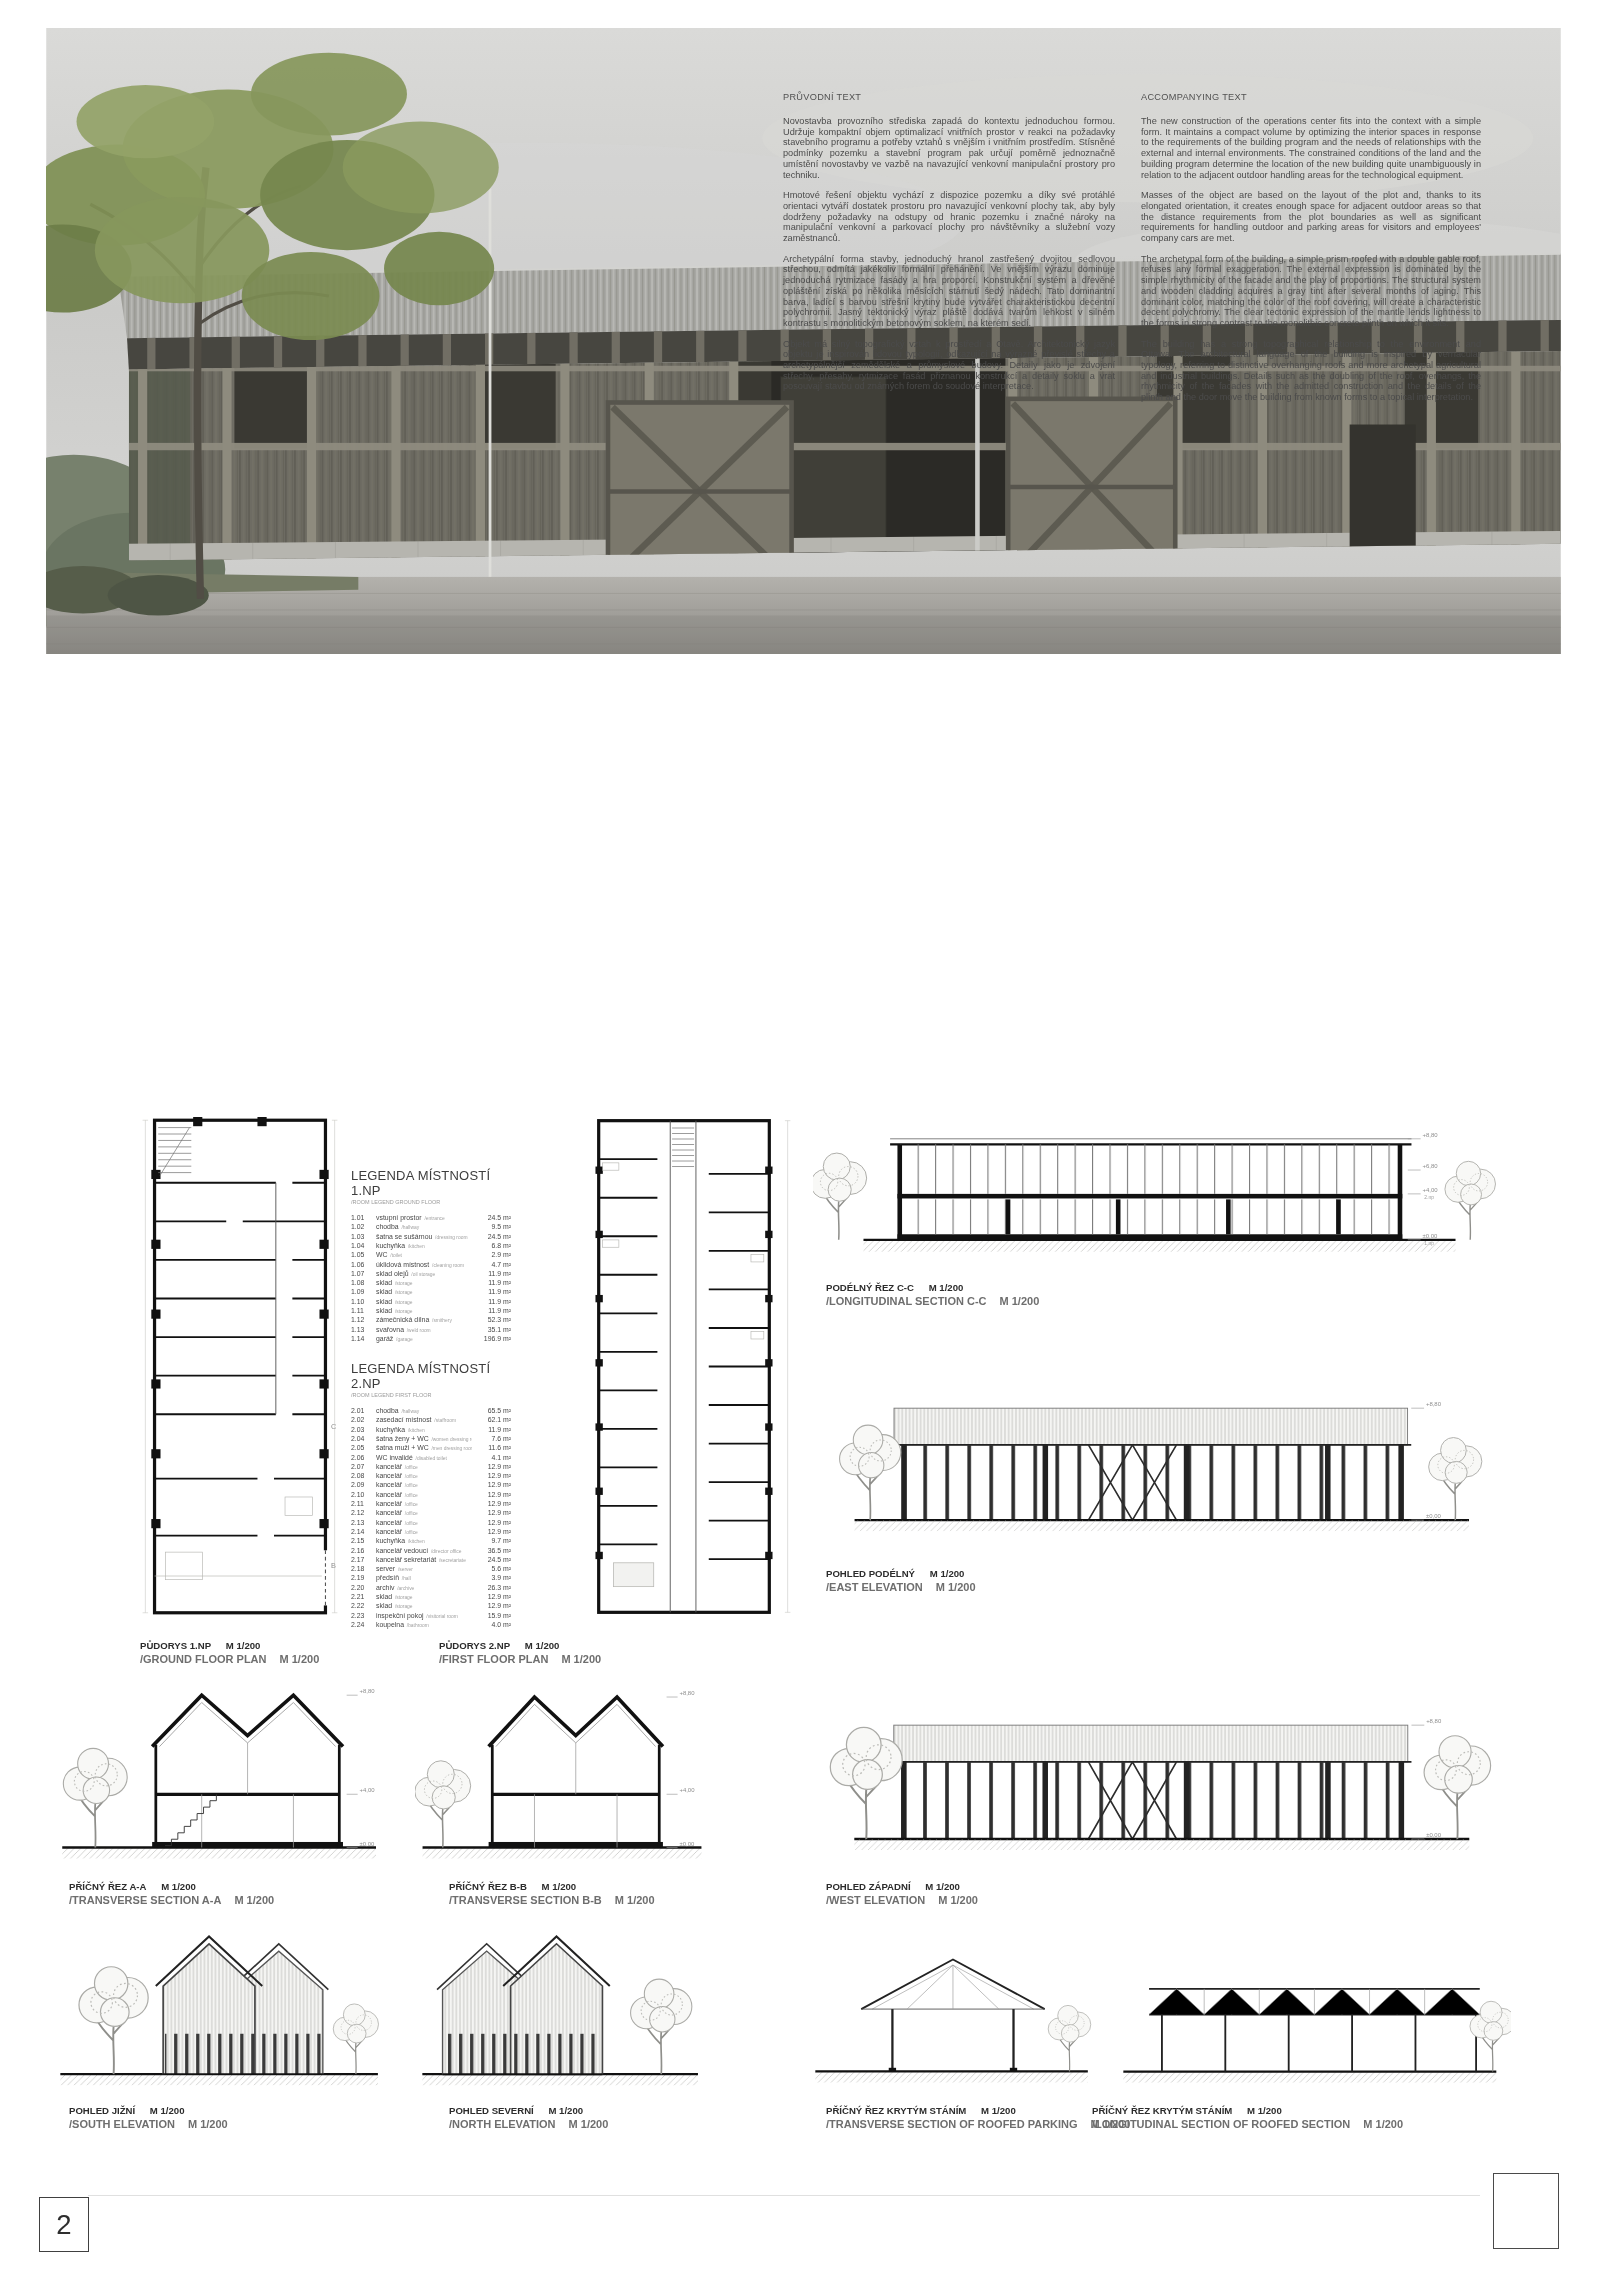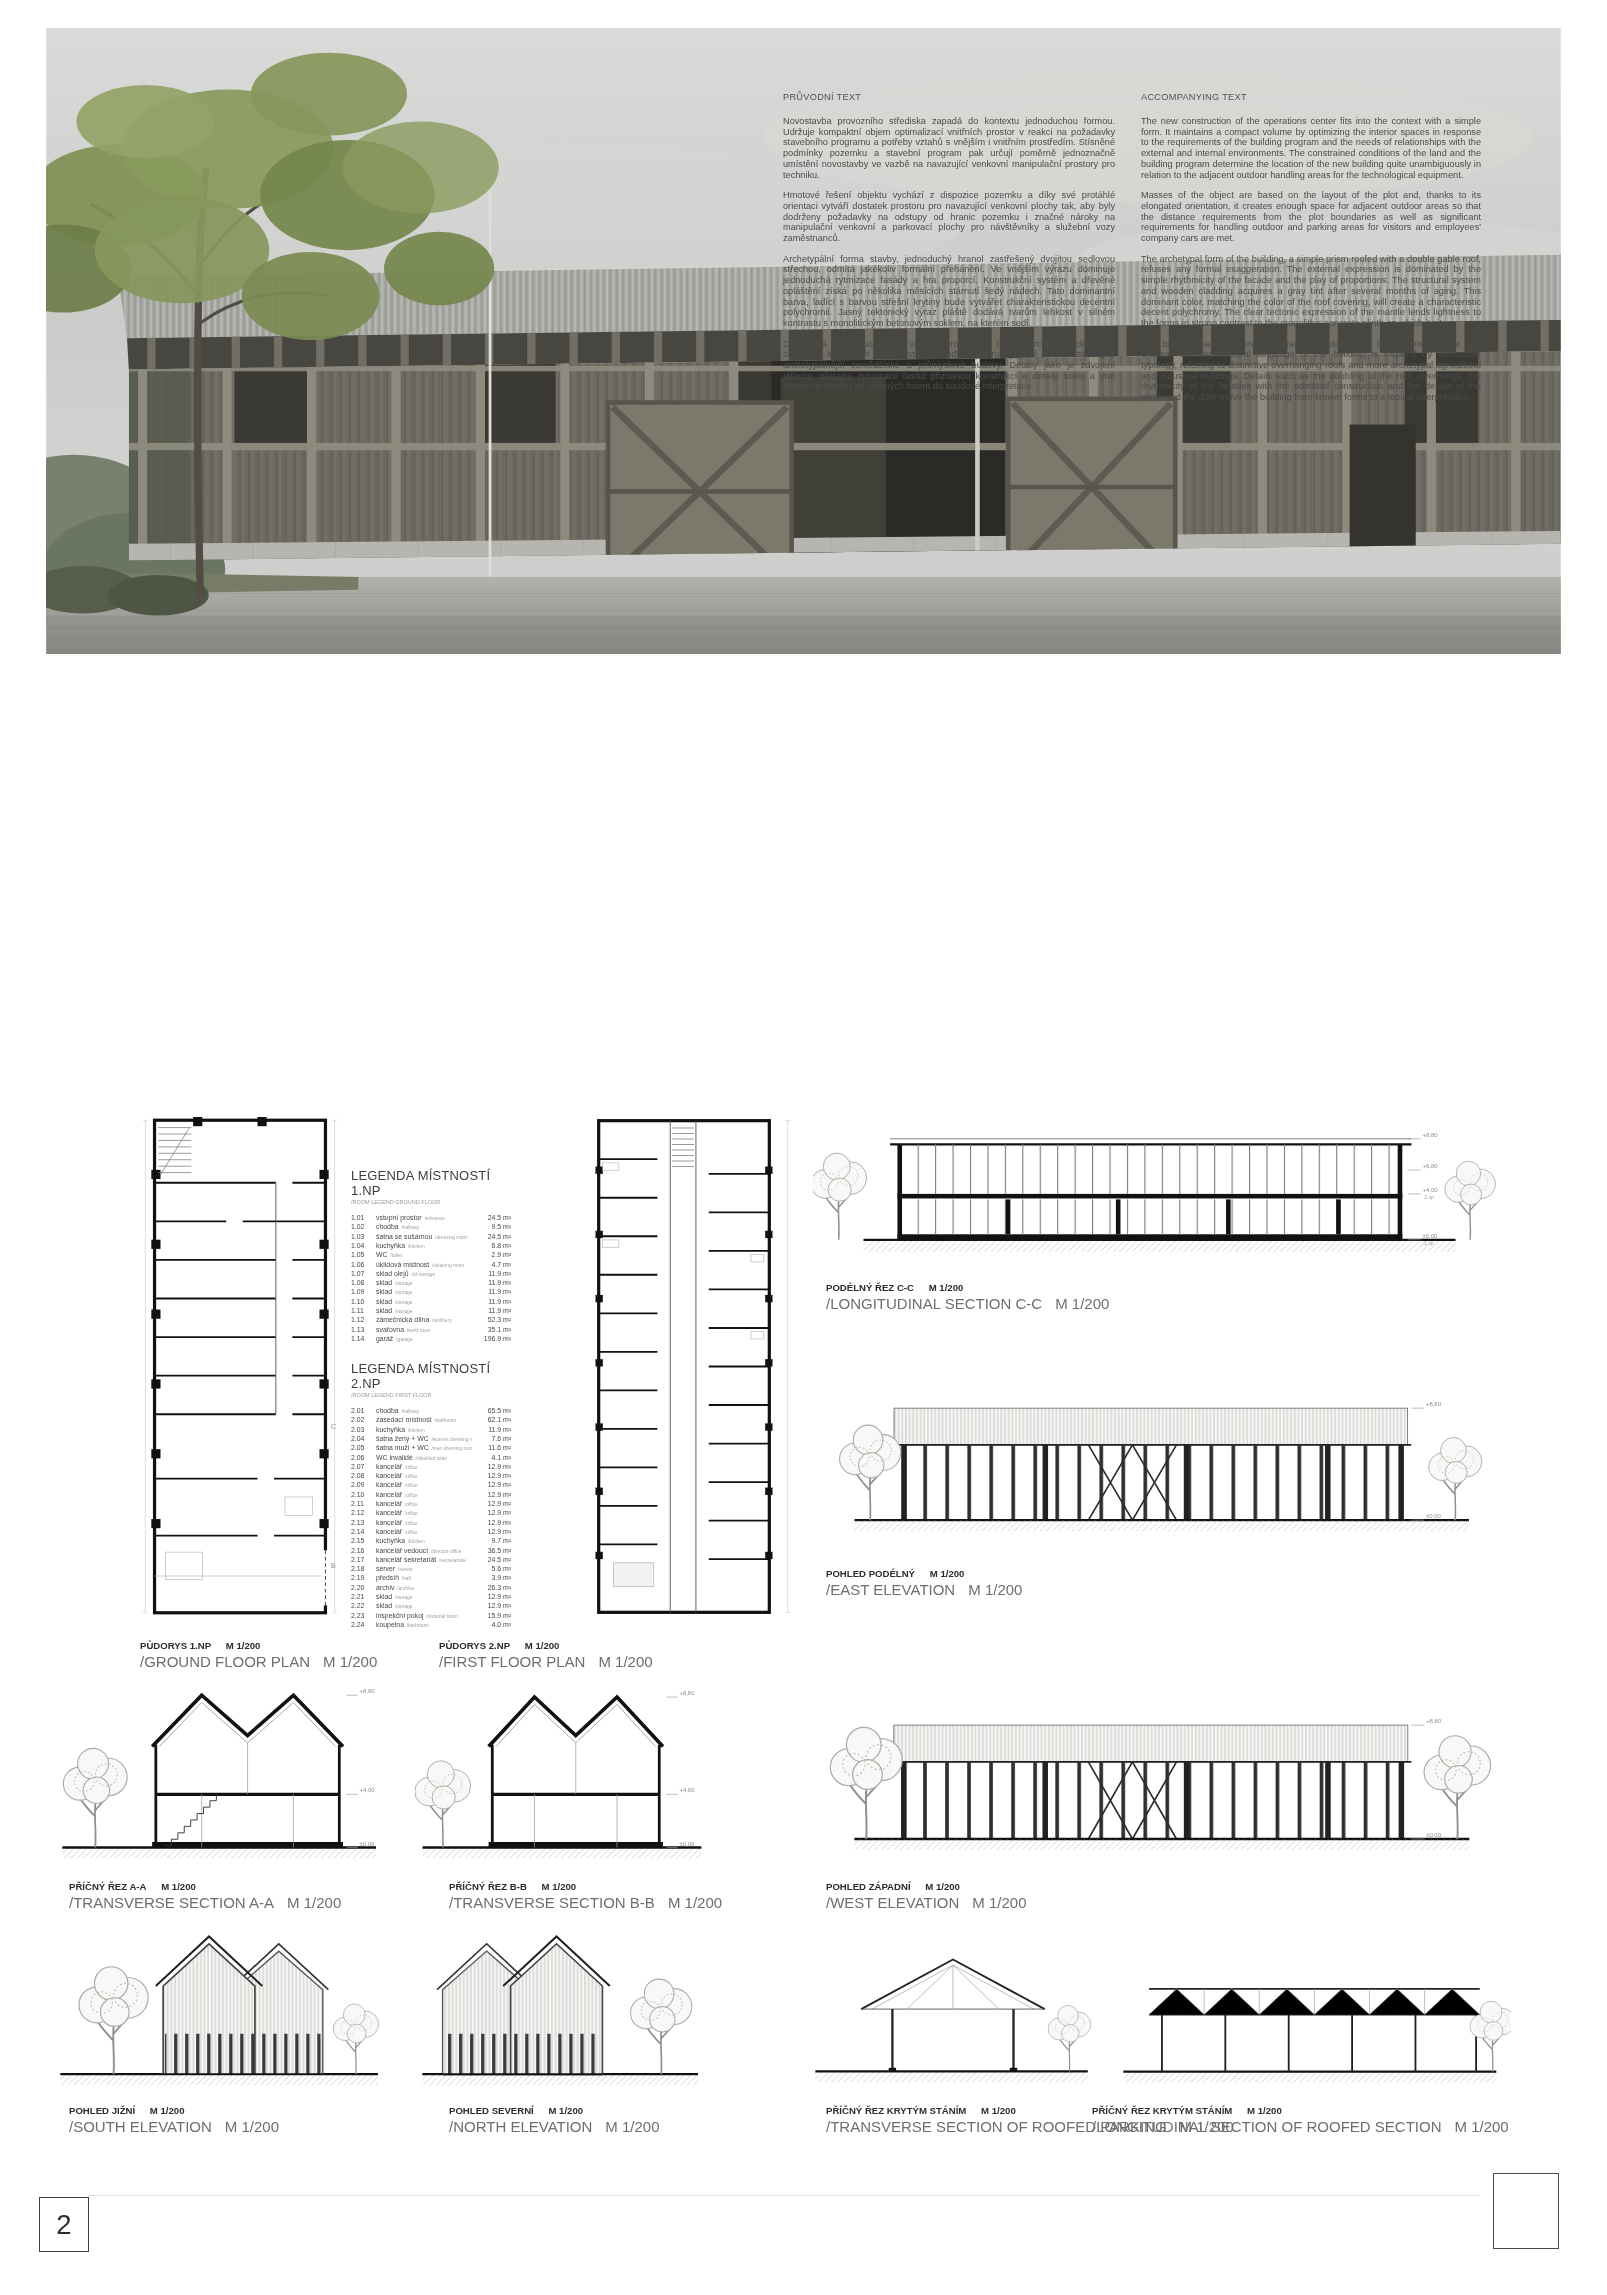--- a/index.html
+++ b/index.html
@@ -20,21 +20,21 @@
   .lg-sub{font-size:5.5px;color:#9b9b9b;margin:0.9px 0 9.2px 0;}
   .lgrow{display:flex;line-height:8.3px;white-space:nowrap;}
   .lgrow .n{width:25px;flex:none;}
   .lgrow .nm{flex:1;overflow:hidden;}
   .lgrow .nm i{font-style:normal;font-size:4.9px;color:#a2a2a2;margin-left:2.8px;}
   .lgrow .a{width:39px;flex:none;text-align:right;}
   
   .dwg{position:absolute;margin:0;}
   .cap{position:absolute;color:#2c2c2c;font-size:9.6px;white-space:nowrap;}
   .cap .c1{font-weight:700;display:flex;gap:14.7px;}
-  .cap .c2{font-weight:400;font-size:15px;color:#6e6e6e;display:flex;gap:13px;margin-top:1.8px;}
+  .cap .c2{font-weight:700;font-size:11px;color:#6e6e6e;display:flex;gap:13px;margin-top:1.8px;}
   .secletter{position:absolute;font-size:7.3px;color:#8a8a8a;}
   .lvl{font-family:"Liberation Sans",sans-serif;font-size:6.5px;fill:#8d8d8d;}
   .lvl2{font-family:"Liberation Sans",sans-serif;font-size:5.4px;fill:#a0a0a0;}
   
   .footrule{position:absolute;left:88px;top:2195px;width:1392px;height:0.9px;background:#e0e0e0;}
   .pagebox{position:absolute;left:39px;top:2197px;width:50px;height:55px;border:1.4px solid #404040;box-sizing:border-box;display:flex;align-items:center;justify-content:center;font-size:27.5px;color:#2e2e2e;}
   .boardtitle{position:absolute;left:0;right:0;top:2202px;text-align:center;font-size:35px;color:#1e1e1e;letter-spacing:0.2px;}
   .stampbox{position:absolute;left:1493px;top:2173px;width:66px;height:76px;border:1.4px solid #4a4a4a;box-sizing:border-box;background:#fff;}
 </style>
 </head>

